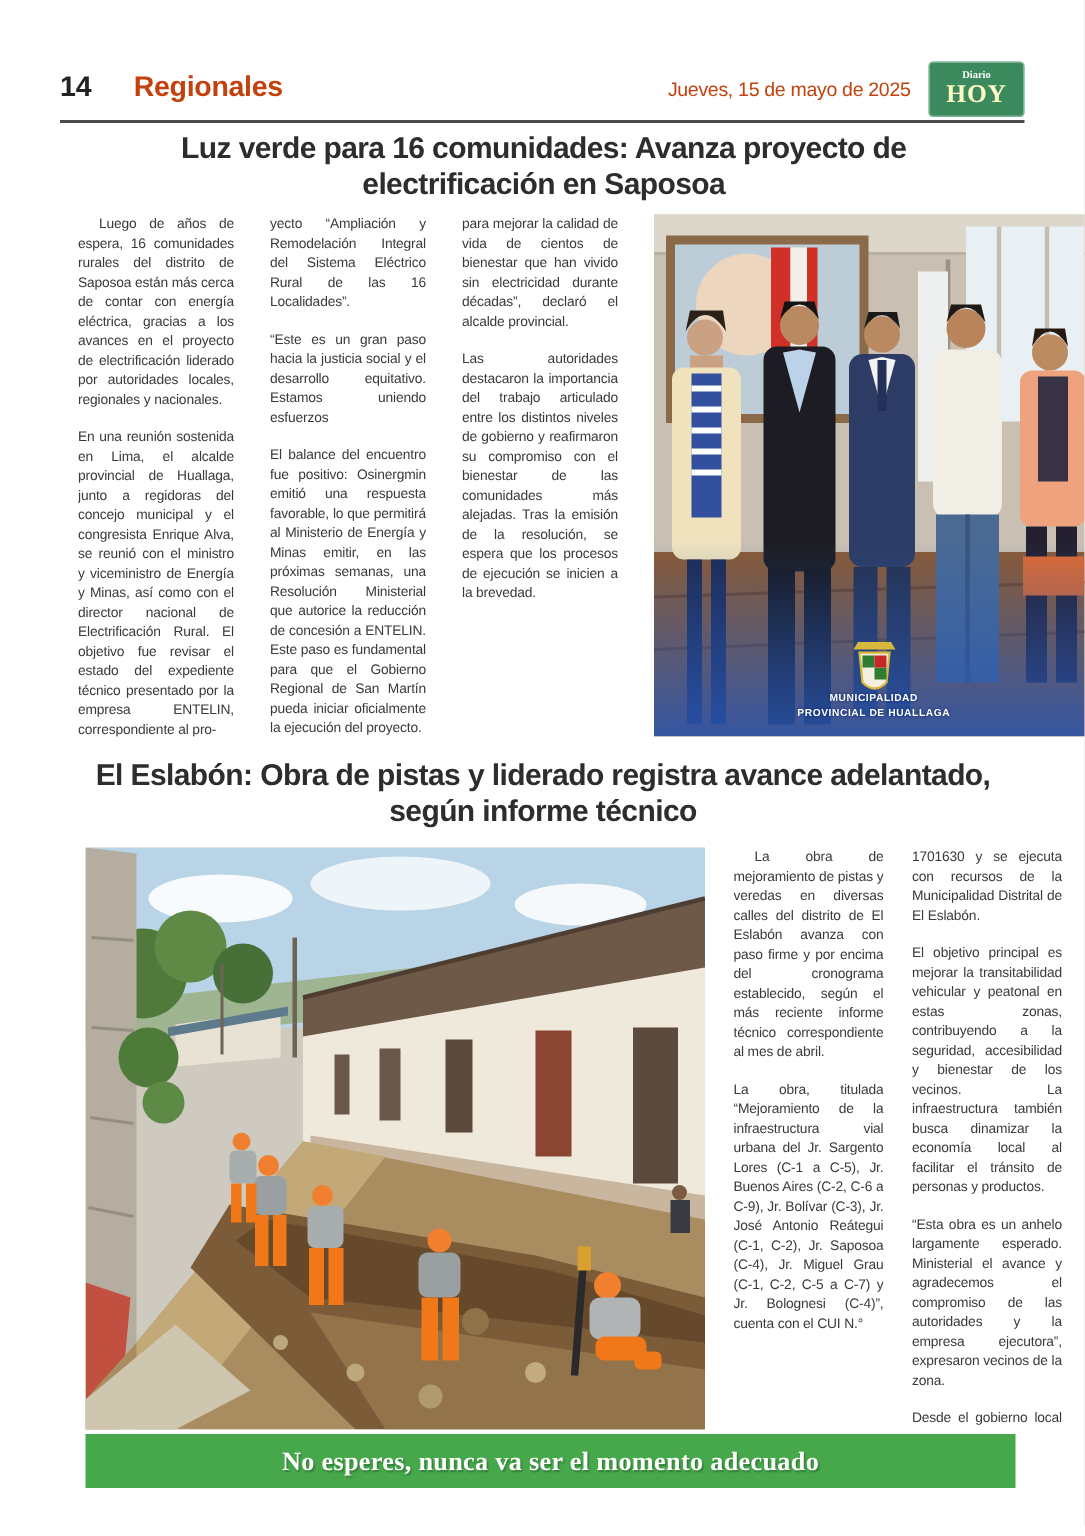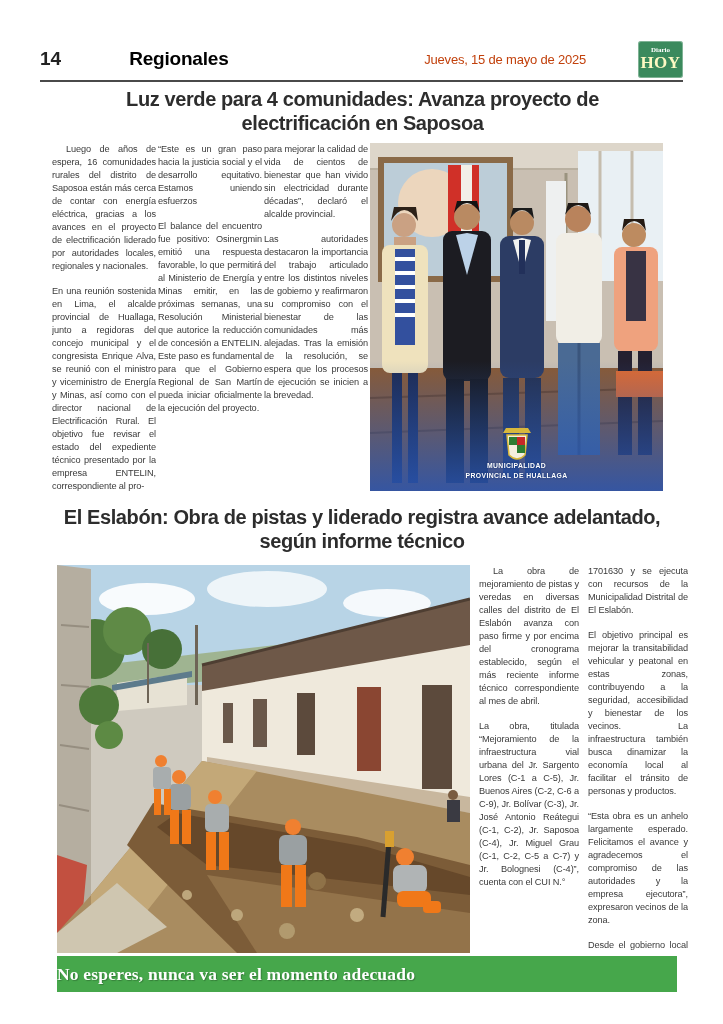--- a/index.html
+++ b/index.html
@@ -1,85 +1,86 @@
 <!DOCTYPE html>
 <html lang="es"><head>
 <meta charset="utf-8">
 <style>
   html,body{margin:0;padding:0;background:#e8e8e8;}
   .page{position:relative;width:723px;height:1024px;background:#ffffff;margin:0 auto;
         font-family:"Liberation Sans",sans-serif;overflow:hidden;}
 
   
-  .header{position:absolute;left:40px;top:40px;width:643px;height:38px;display:flex;align-items:center;gap:40px;}
+  .header{position:absolute;left:40px;top:40px;width:643px;height:38px;display:flex;align-items:center;}
   .page-number{font-size:19px;font-weight:bold;color:#222;}
-  .section-title{font-size:19px;font-weight:bold;color:#000000;margin-left:28px;letter-spacing:-0.2px;}
+  .section-title{font-size:19px;font-weight:bold;color:#c2410c;margin-left:28px;letter-spacing:-0.2px;}
   .header-spacer{flex:1;}
   .header-date{font-size:13px;color:#c2410c;margin-right:12px;letter-spacing:-0.2px;}
-  .logo-box{width:45px;height:37px;border-radius:3px;display:flex;flex-direction:column;
+  .logo-box{width:64px;height:37px;border-radius:3px;display:flex;flex-direction:column;
             align-items:center;justify-content:center;line-height:1;box-shadow:inset 0 0 0 1px rgba(255,255,255,.35);}
   .logo-top{font-size:7px;font-weight:bold;color:#fff;font-family:"Liberation Serif",serif;}
   .logo-main{font-size:17px;font-weight:bold;color:#fef9c3;font-family:"Liberation Serif",serif;letter-spacing:.5px;}
   .header-rule{position:absolute;left:40px;top:80px;width:643px;border-top:2.5px solid #4a4a4a;}
 
   
   .headline{position:absolute;text-align:center;font-weight:bold;color:#2d2d2d;
             font-size:20px;line-height:1.18;letter-spacing:-0.4px;}
   .headline.h1{left:70px;top:88px;width:585px;}
   .headline.h2{left:58px;top:506px;width:608px;}
 
   
-  .article1-body{position:absolute;left:52px;top:143px;width:631px;height:348px;display:flex;gap:2px;}
+  .article1-body{position:absolute;left:52px;top:143px;width:631px;height:348px;display:flex;gap:24px;}
   .article2-body{position:absolute;left:57px;top:565px;width:626px;height:388px;display:flex;gap:9px;}
   .col{width:104px;flex:0 0 104px;font-size:9.2px;line-height:13px;text-align:justify;
        color:#3a3a3a;letter-spacing:-0.1px;overflow:hidden;}
-  .col2w{width:100px;flex:0 0 100px;}
+  .col2w{width:100px;flex:0 0 100px;margin-left:10px;}
   .col p{margin:0 0 12px 0;}
   .col p.indent{text-indent:14px;}
 
   
   .photo{position:relative;overflow:hidden;background:#cfcabf;}
   .photo1{width:293px;height:348px;flex:0 0 293px;}
   .photo2{width:413px;height:388px;flex:0 0 413px;}
   .photo svg{display:block;}
   .photo1-caption{position:absolute;left:0;bottom:10px;width:100%;text-align:center;
      color:#ffffff;font-size:6.8px;font-weight:bold;letter-spacing:.4px;line-height:1.5;
      text-shadow:0 0 2px rgba(0,30,90,.8);}
 
   
   .banner{position:absolute;left:57px;top:956px;width:620px;height:36px;display:flex;
-          align-items:center;color:#fff;
+          align-items:center;justify-content:center;color:#fff;
           font-family:"Liberation Serif",serif;font-weight:bold;font-size:17.5px;
           letter-spacing:.2px;text-shadow:1px 1px 1px rgba(0,0,0,.25);}
 </style>
 </head>
 <body>
 
 <div class="page">
 
   <div class="header">
     <span class="page-number">14</span>
     <span class="section-title">Regionales</span>
     <span class="header-spacer"></span>
     <span class="header-date">Jueves, 15 de mayo de 2025</span>
     <span class="logo-box" style="background: rgb(59, 138, 93);">
       <span class="logo-top">Diario</span>
       <span class="logo-main">HOY</span>
     </span>
   </div>
   <div class="header-rule"></div>
 
-  <div class="headline h1">Luz verde para 4 comunidades: Avanza proyecto de electrificación en Saposoa</div>
+  <div class="headline h1">Luz verde para 16 comunidades: Avanza proyecto de electrificación en Saposoa</div>
 
   <div class="article1-body">
     <div class="col" lang="es">
       <p class="indent">Luego de años de espera, 16 comunidades rurales del distrito de Saposoa están más cerca de contar con energía eléctrica, gracias a los avances en el proyecto de electrificación liderado por autoridades locales, regionales y nacionales.</p>
       <p>En una reunión sostenida en Lima, el alcalde provincial de Huallaga, junto a regidoras del concejo municipal y el congresista Enrique Alva, se reunió con el ministro y viceministro de Energía y Minas, así como con el director nacional de Electrificación Rural. El objetivo fue revisar el estado del expediente técnico presentado por la empresa ENTELIN, correspondiente al pro-</p>
     </div>
     <div class="col" lang="es">
+      <p>yecto “Ampliación y Remodelación Integral del Sistema Eléctrico Rural de las 16 Localidades”.</p>
       <p>“Este es un gran paso hacia la justicia social y el desarrollo equitativo. Estamos uniendo esfuerzos</p>
       <p>El balance del encuentro fue positivo: Osinergmin emitió una respuesta favorable, lo que permitirá al Ministerio de Energía y Minas emitir, en las próximas semanas, una Resolución Ministerial que autorice la reducción de concesión a ENTELIN. Este paso es fundamental para que el Gobierno Regional de San Martín pueda iniciar oficialmente la ejecución del proyecto.</p>
     </div>
     <div class="col" lang="es">
       <p>para mejorar la calidad de vida de cientos de bienestar que han vivido sin electricidad durante décadas”, declaró el alcalde provincial.</p>
       <p>Las autoridades destacaron la importancia del trabajo articulado entre los distintos niveles de gobierno y reafirmaron su compromiso con el bienestar de las comunidades más alejadas. Tras la emisión de la resolución, se espera que los procesos de ejecución se inicien a la brevedad.</p>
     </div>
 
     <div class="photo photo1">
       <svg width="293" height="348" viewBox="0 0 293 348">
@@ -270,21 +271,21 @@
       </svg>
     </div>
 
     <div class="col col2w" lang="es">
       <p class="indent">La obra de mejoramiento de pistas y veredas en diversas calles del distrito de El Eslabón avanza con paso firme y por encima del cronograma establecido, según el más reciente informe técnico correspondiente al mes de abril.</p>
       <p>La obra, titulada “Mejoramiento de la infraestructura vial urbana del Jr. Sargento Lores (C-1 a C-5), Jr. Buenos Aires (C-2, C-6 a C-9), Jr. Bolívar (C-3), Jr. José Antonio Reátegui (C-1, C-2), Jr. Saposoa (C-4), Jr. Miguel Grau (C-1, C-2, C-5 a C-7) y Jr. Bolognesi (C-4)”, cuenta con el CUI N.°</p>
     </div>
     <div class="col col2w" lang="es">
       <p>1701630 y se ejecuta con recursos de la Municipalidad Distrital de El Eslabón.</p>
       <p>El objetivo principal es mejorar la transitabilidad vehicular y peatonal en estas zonas, contribuyendo a la seguridad, accesibilidad y bienestar de los vecinos. La infraestructura también busca dinamizar la economía local al facilitar el tránsito de personas y productos.</p>
-      <p>“Esta obra es un anhelo largamente esperado. Felicitamos el avance y agradecemos el compromiso de las autoridades y la empresa ejecutora”, expresaron vecinos de la zona.</p>
+      <p>“Esta obra es un anhelo largamente esperado. Ministerial el avance y agradecemos el compromiso de las autoridades y la empresa ejecutora”, expresaron vecinos de la zona.</p>
       <p>Desde el gobierno local se destacó que se realiza un seguimiento técnico y financiero constante para garantizar que el proyecto se desarrolle con transparencia, calidad y dentro de los plazos previstos.</p>
     </div>
   </div>
 
   <div class="banner" style="background: rgb(70, 167, 75);">
     <span>No esperes, nunca va ser el momento adecuado</span>
   </div>
 
 </div>
 

